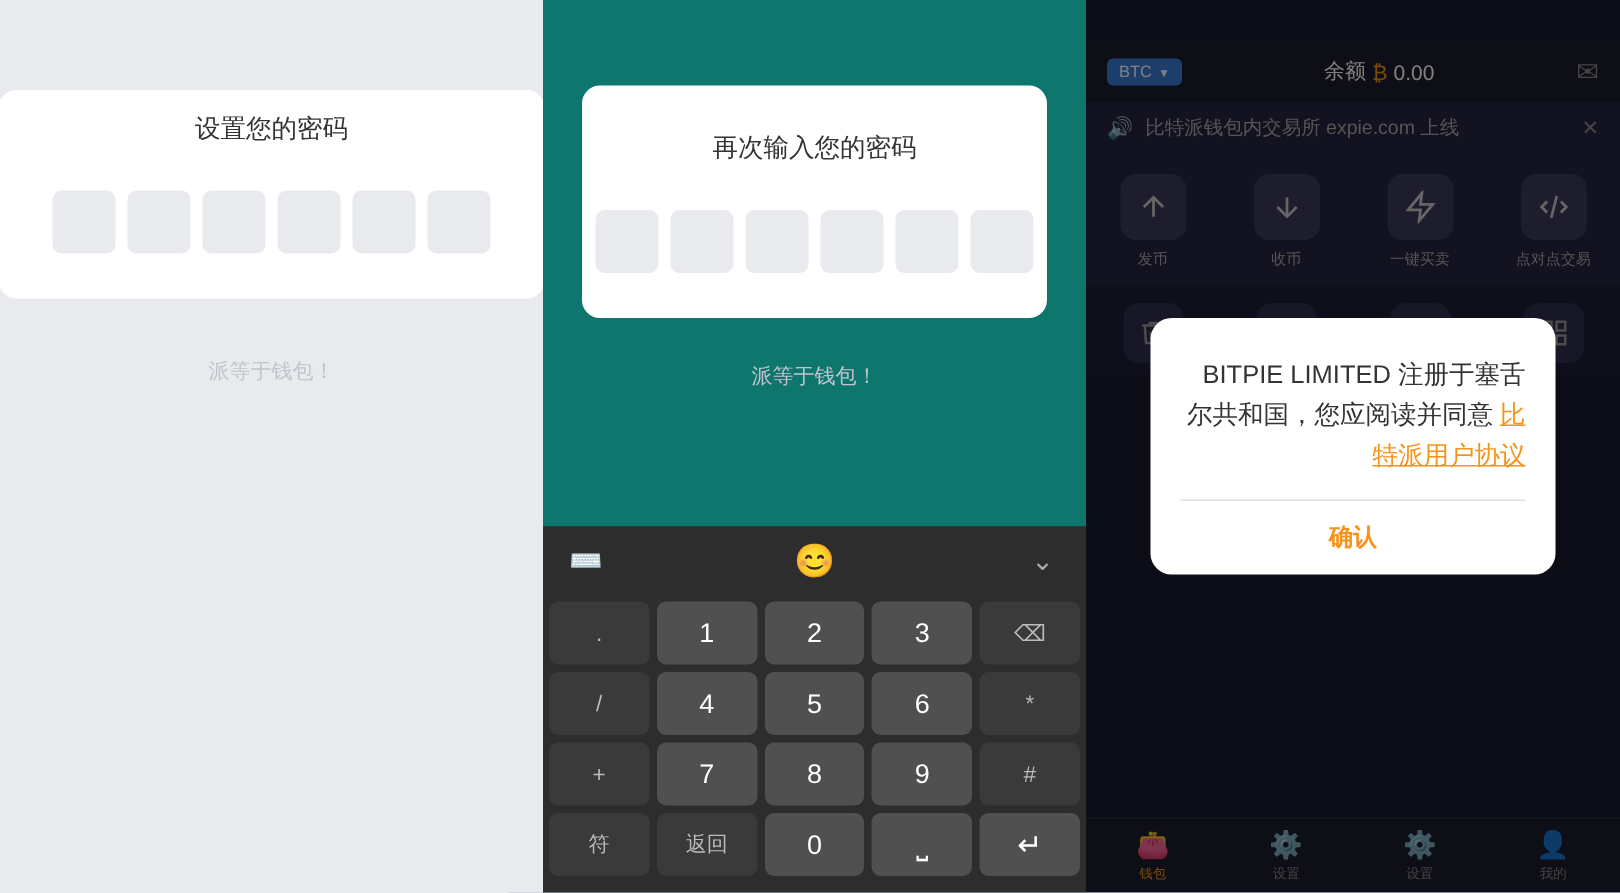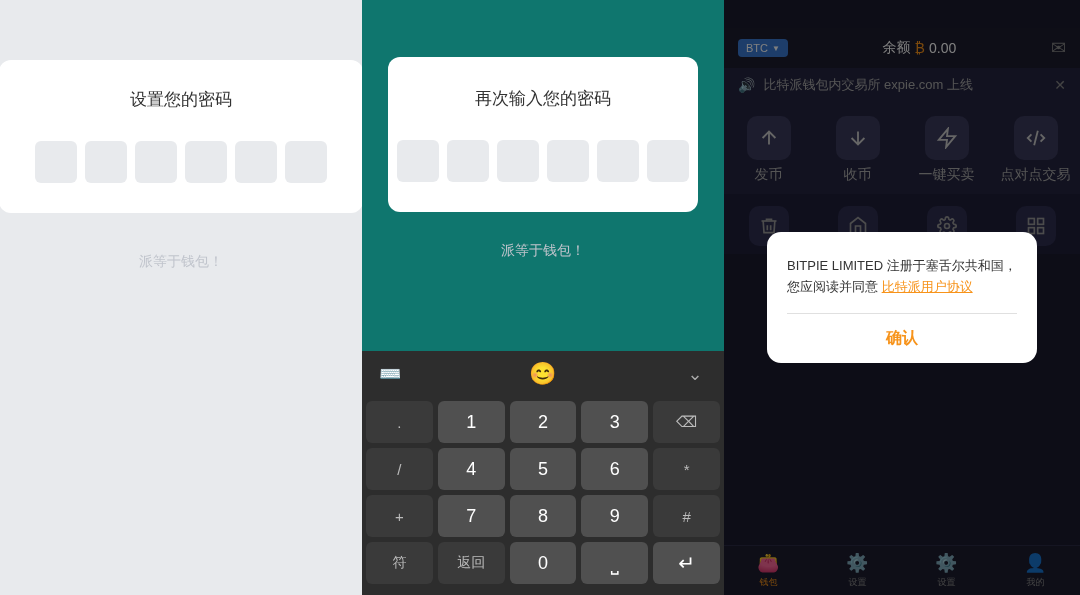--- a/index.html
+++ b/index.html
@@ -20,21 +20,21 @@
       background: #e8eaed;
       display: flex;
       flex-direction: column;
       align-items: center;
       padding-top: 60px;
     }
     .panel-set-password .card {
       width: 364px;
       background: white;
       border-radius: 12px;
-      padding: 28px 20px 20px;
+      padding: 14px 20px 20px;
       display: flex;
       flex-direction: column;
       align-items: center;
     }
     .panel-title {
       font-size: 17px;
       color: #333;
       font-weight: 500;
       margin-bottom: 30px;
     }
@@ -255,21 +255,21 @@
       height: 44px;
       background: #3a3a5c;
       border-radius: 10px;
       display: flex;
       align-items: center;
       justify-content: center;
       color: #ccc;
       font-size: 20px;
     }
     .wallet-action-label {
-      font-size: 14px;
+      font-size: 10px;
       color: #aaa;
     }
 
     .wallet-secondary-grid {
       background: #1e1e38;
       padding: 12px 0 8px;
       display: grid;
       grid-template-columns: repeat(4, 1fr);
       gap: 0;
     }
@@ -298,23 +298,23 @@
     .modal-box {
       background: white;
       border-radius: 14px;
       width: 270px;
       padding: 24px 20px 0;
       display: flex;
       flex-direction: column;
       align-items: center;
     }
     .modal-text {
-      font-size: 13px;
+      font-size: 17px;
       color: #333;
-      text-align: left;
+      text-align: right;
       line-height: 1.6;
       margin-bottom: 16px;
     }
     .modal-link {
       color: #f7931a;
       text-decoration: underline;
     }
     .modal-divider {
       width: 100%;
       height: 1px;

